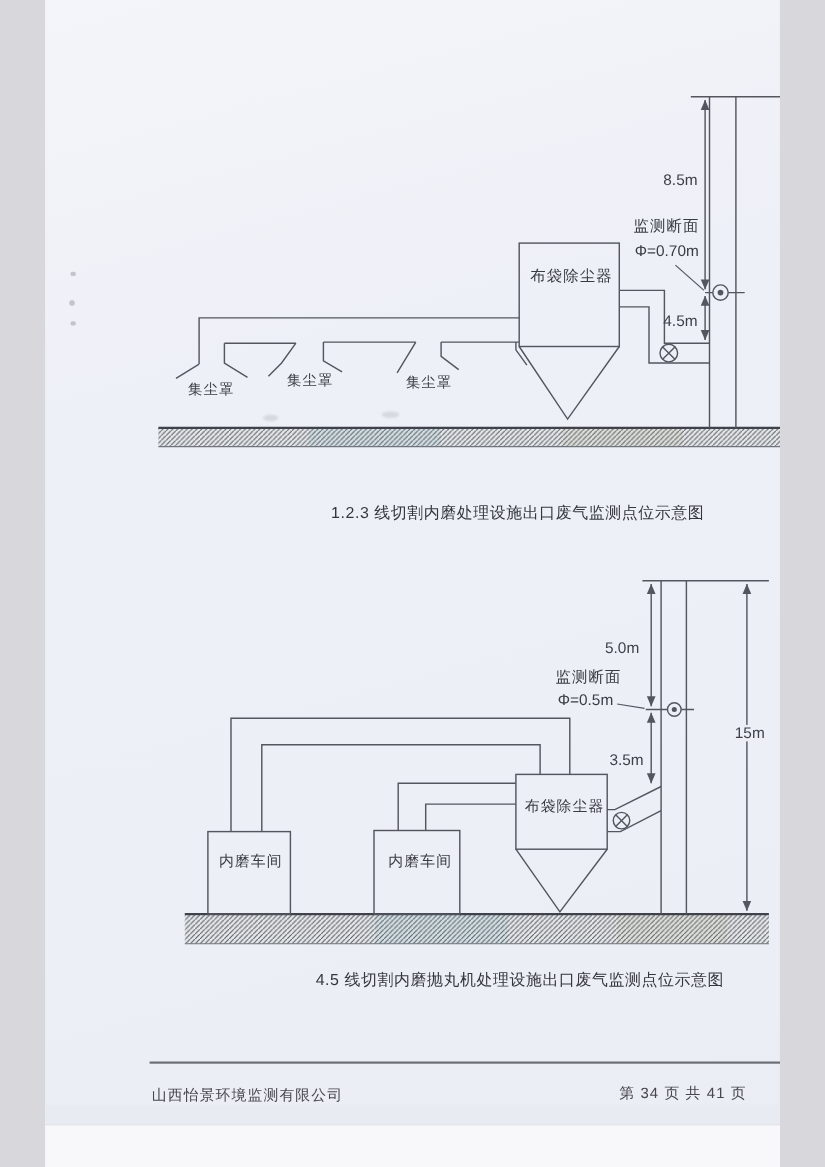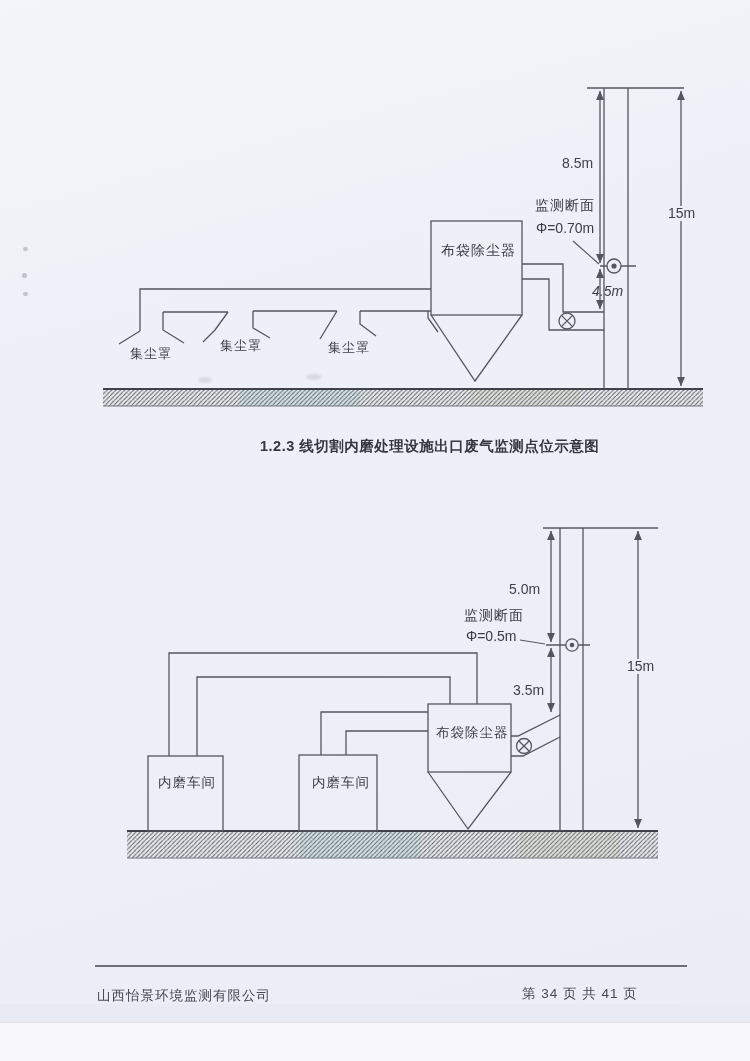--- a/index.html
+++ b/index.html
@@ -2,44 +2,45 @@
 <html><head>
 <meta charset="utf-8">
 <style>
   html,body{margin:0;padding:0;}
   body{
     font-family:"Liberation Sans","DejaVu Sans",sans-serif;
     background:#d8d8dc;
   }
   .page{
     position:relative;
-    width:750px;height:1061px;
+    width:668px;height:1061px;
     margin:0 auto;
     background:linear-gradient(165deg,#f4f5fa 0%,#eef0f7 30%,#edeff6 70%,#ebedf4 100%);
     overflow:hidden;
     text-align:right;
   }
   .linework{position:absolute;left:0;top:0;}
   .lbl{
     position:absolute;
     color:#3a3c44;
     font-size:14px;
     white-space:nowrap;
     line-height:1.1;
   }
   .lbl.cjk{letter-spacing:1px;}
   .dimlbl{font-size:14px;color:#3f414a;}
   .masklbl{background:#edeff6;padding:0 3px;}
   .caption{
     position:absolute;
     font-size:14.5px;
-    font-weight:700;
+    font-weight:400;
     color:#35373e;
     letter-spacing:0.5px;
     white-space:nowrap;
+    margin-top:20px;
   }
   .footer-line{
     position:absolute;left:95px;top:965px;width:592px;height:2px;
     background:#6d6e76;
   }
   .footer-text{
     position:absolute;
     font-size:13.5px;
     color:#46474f;
     letter-spacing:1px;
@@ -166,36 +167,37 @@
 
       <path d="M551,531 V642" marker-start="url(#ar)" marker-end="url(#ar)"></path>
       <path d="M551,648 V712" marker-start="url(#ar)" marker-end="url(#ar)"></path>
       <path d="M638,531 V828" marker-start="url(#ar)" marker-end="url(#ar)"></path>
     </g>
   </svg>
 
   <span class="lbl dimlbl" style="left:562px;top:156px;">8.5m</span>
   <span class="lbl cjk" style="left:535px;top:198px;">监测断面</span>
   <span class="lbl" style="left:536px;top:221px;">Φ=0.70m</span>
-  <span class="lbl dimlbl" style="left:592px;top:284px;font-style:italic;">4.5m</span>
+  <span class="lbl dimlbl" style="left:562px;top:284px;">4.5m</span>
   <span class="lbl dimlbl masklbl" style="left:665px;top:206px;">15m</span>
   <span class="lbl cjk" style="left:441px;top:243px;">布袋除尘器</span>
   <span class="lbl cjk" style="left:130px;top:347px;font-size:13px;">集尘罩</span>
   <span class="lbl cjk" style="left:220px;top:339px;font-size:13px;">集尘罩</span>
   <span class="lbl cjk" style="left:328px;top:341px;font-size:13px;">集尘罩</span>
   <div class="caption" style="left:260px;top:437px;">1.2.3 线切割内磨处理设施出口废气监测点位示意图</div>
 
   <span class="lbl dimlbl" style="left:509px;top:582px;">5.0m</span>
   <span class="lbl cjk" style="left:464px;top:608px;">监测断面</span>
   <span class="lbl" style="left:466px;top:629px;">Φ=0.5m</span>
   <span class="lbl dimlbl" style="left:513px;top:683px;">3.5m</span>
   <span class="lbl dimlbl masklbl" style="left:624px;top:659px;">15m</span>
   <span class="lbl cjk" style="left:436px;top:726px;font-size:13.5px;">布袋除尘器</span>
   <span class="lbl cjk" style="left:158px;top:776px;font-size:13.5px;">内磨车间</span>
   <span class="lbl cjk" style="left:312px;top:776px;font-size:13.5px;">内磨车间</span>
+  <div class="caption" style="left:246px;top:861px;">4.5 线切割内磨抛丸机处理设施出口废气监测点位示意图</div>
 
   <div class="footer-line"></div>
   <div class="footer-text" style="left:97px;top:971px;">山西怡景环境监测有限公司</div>
   <div class="footer-text" style="left:522px;top:969px;">第 34 页 共 41 页</div>
 
   <div class="scan-mark" style="left:23px;top:247px;width:5px;height:4px;"></div>
   <div class="scan-mark" style="left:22px;top:273px;width:5px;height:5px;"></div>
   <div class="scan-mark" style="left:23px;top:292px;width:5px;height:4px;"></div>
   <div class="smudge" style="left:198px;top:377px;width:14px;height:6px;"></div>
   <div class="smudge" style="left:306px;top:374px;width:16px;height:6px;"></div>

